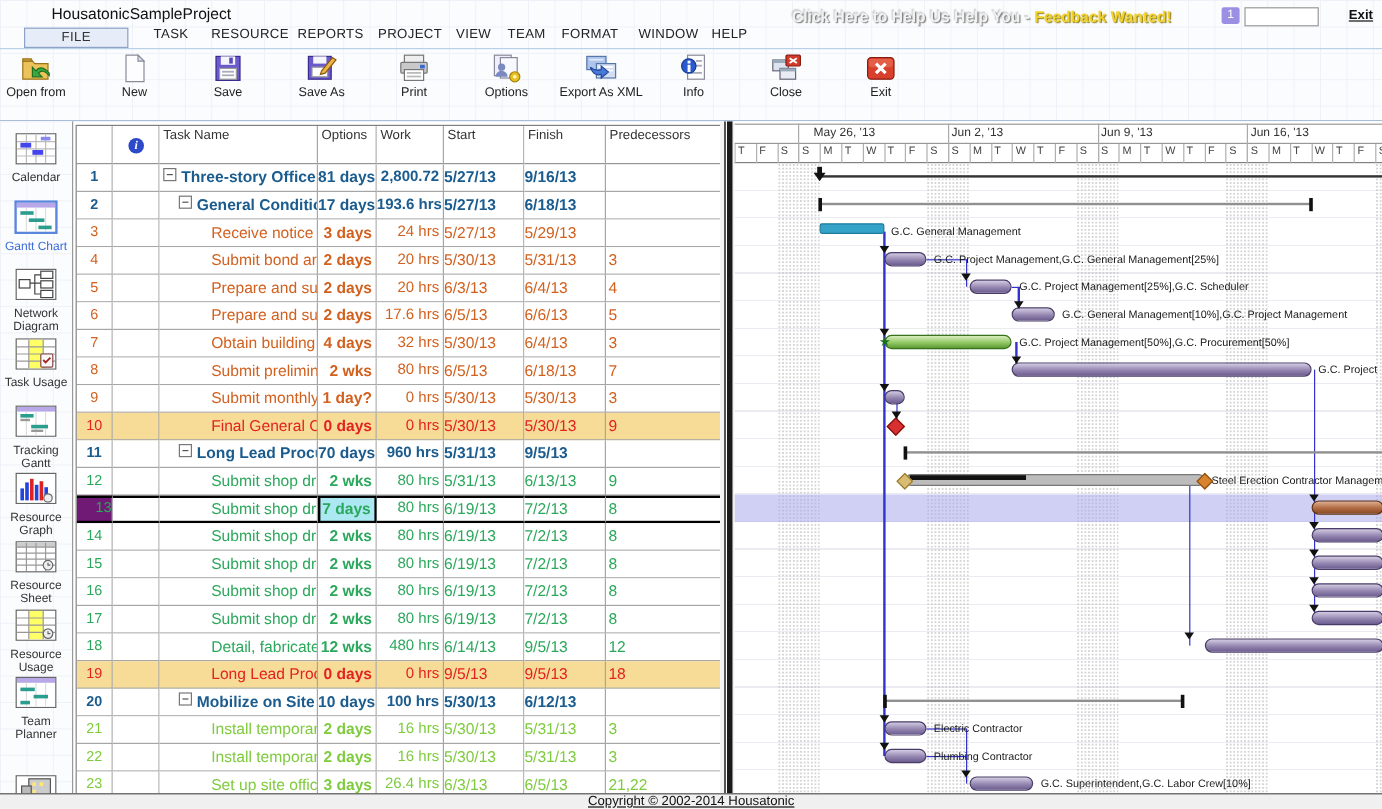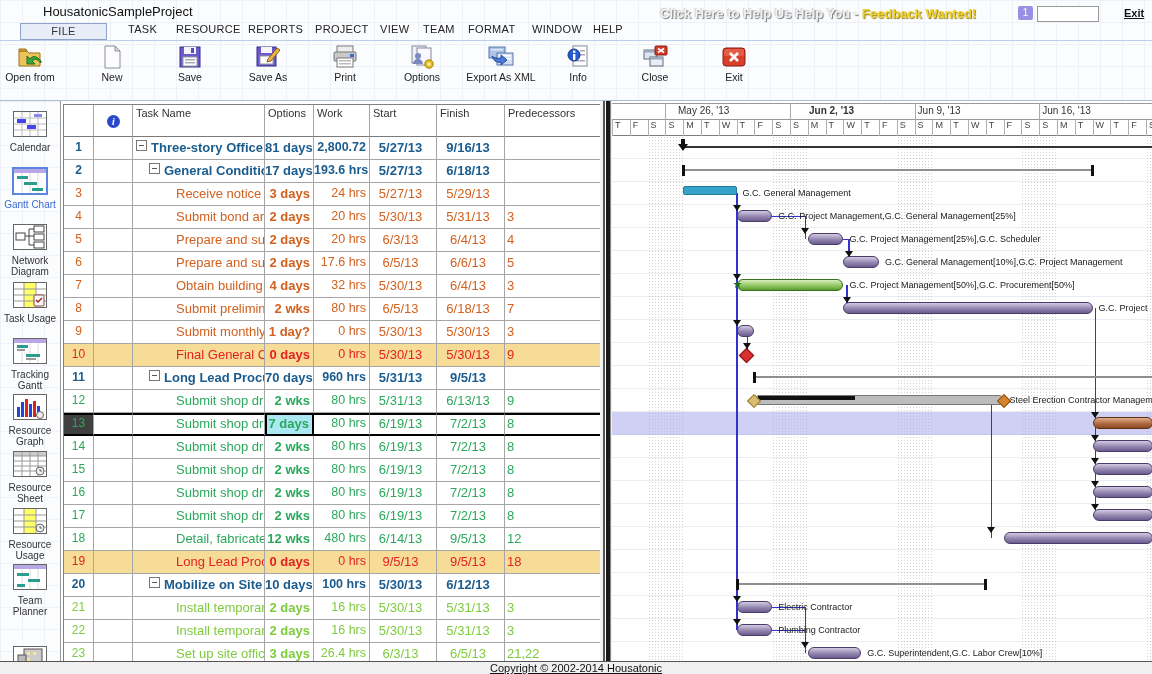--- a/index.html
+++ b/index.html
@@ -45,29 +45,29 @@
   .thead{height:32px;}
   .hcell{border-right:1px solid #a6a6a6;border-bottom:1px solid #7a7a7a;font-size:11px;color:#333;
     padding:2px 0 0 3px;box-sizing:border-box;overflow:hidden;background:#fff;}
   .trow{height:23px;}
   .cell{border-right:1px solid #a6a6a6;border-bottom:1px solid #a6a6a6;box-sizing:border-box;
     overflow:hidden;white-space:nowrap;line-height:21px;background:#fff;}
   .c-num{text-align:center;font-size:12px;color:#333;}
   .c-name{padding-left:3px;}
   .c-dur{text-align:right;font-weight:bold;padding-right:3px;}
   .c-work{text-align:right;padding-right:3px;font-size:12.5px;}
-  .c-start,.c-fin{text-align:center;padding-right:5px;}
+  .c-start,.c-fin{text-align:left;padding-right:5px;}
   .c-pred{padding-left:2px;}
   .trow.summary .cell{color:#1b5c8f;font-weight:bold;}
   .trow.normal .cell{color:#d2601e;}
   .trow.green .cell{color:#2ba85c;}
   .trow.lgreen .cell{color:#7fcb3e;}
   .trow.crit .cell{color:#e32222;background:#f7dc98;}
   .trow.sel .cell{border-top:2px solid #000;border-bottom:2px solid #000;line-height:17px;}
-  .trow.sel .c-num{background:#404040;}
+  .trow.sel .c-num{background:#701a75;text-align:right;}
   .trow.sel .c-dur{background:#abe8f2;border:2px solid #000;}
   .clps{display:inline-block;width:9px;height:9px;border:1px solid #777;vertical-align:1px;margin-right:4px;
     background:#fff linear-gradient(#555 0 0) center/5px 1px no-repeat;}
   .ind1{padding-left:16px;} .ind2{padding-left:43px;}
   .infoic{display:inline-block;width:13px;height:13px;border-radius:50%;background:#2b49c9;color:#fff;
     font:bold italic 10px "Liberation Serif",serif;text-align:center;line-height:13px;margin:8px 0 0 10px;}
   
   .splitter{position:absolute;left:600px;top:0;width:12px;height:561px;
     background:linear-gradient(90deg,#f4f4f4 0 3px,#555 3px 5px,#fff 5px 6px,#1a1a1a 6px 10px,#888 10px 11px,#f0f0f0 11px 12px);}
   
@@ -582,21 +582,21 @@
     </div>
 
     <div class="splitter"></div>
 
     <div class="chart" id="chart">
         <div class="ch-head-line" style="top: 2px;"></div>
         <div class="ch-head-line" style="top: 18px;"></div>
         <div class="ch-head-line" style="top: 34px; background: rgb(128, 128, 128);"></div>
         <div class="wklabel" style="left: 66px; text-align: right;">May 26, '13</div>
         <div class="wktick" style="left: 53.4px;"></div>
-        <div class="wklabel" style="left: 197px; font-weight: bold;">Jun 2, '13</div>
+        <div class="wklabel" style="left: 181px;">Jun 2, '13</div>
         <div class="wktick" style="left: 178px;"></div>
         <div class="wklabel" style="left: 305.6px;">Jun 9, '13</div>
         <div class="wktick" style="left: 302.6px;"></div>
         <div class="wklabel" style="left: 430.2px;">Jun 16, '13</div>
         <div class="wktick" style="left: 427.2px;"></div>
         <div class="daycell" style="left: 0px; width: 17.8px;">T</div>
         <div class="daycell" style="left: 17.8px; width: 17.8px;">F</div>
         <div class="daycell" style="left: 35.6px; width: 17.8px;">S</div>
         <div class="daycell" style="left: 53.4px; width: 17.8px;">S</div>
         <div class="daycell" style="left: 71.2px; width: 17.8px;">M</div>

